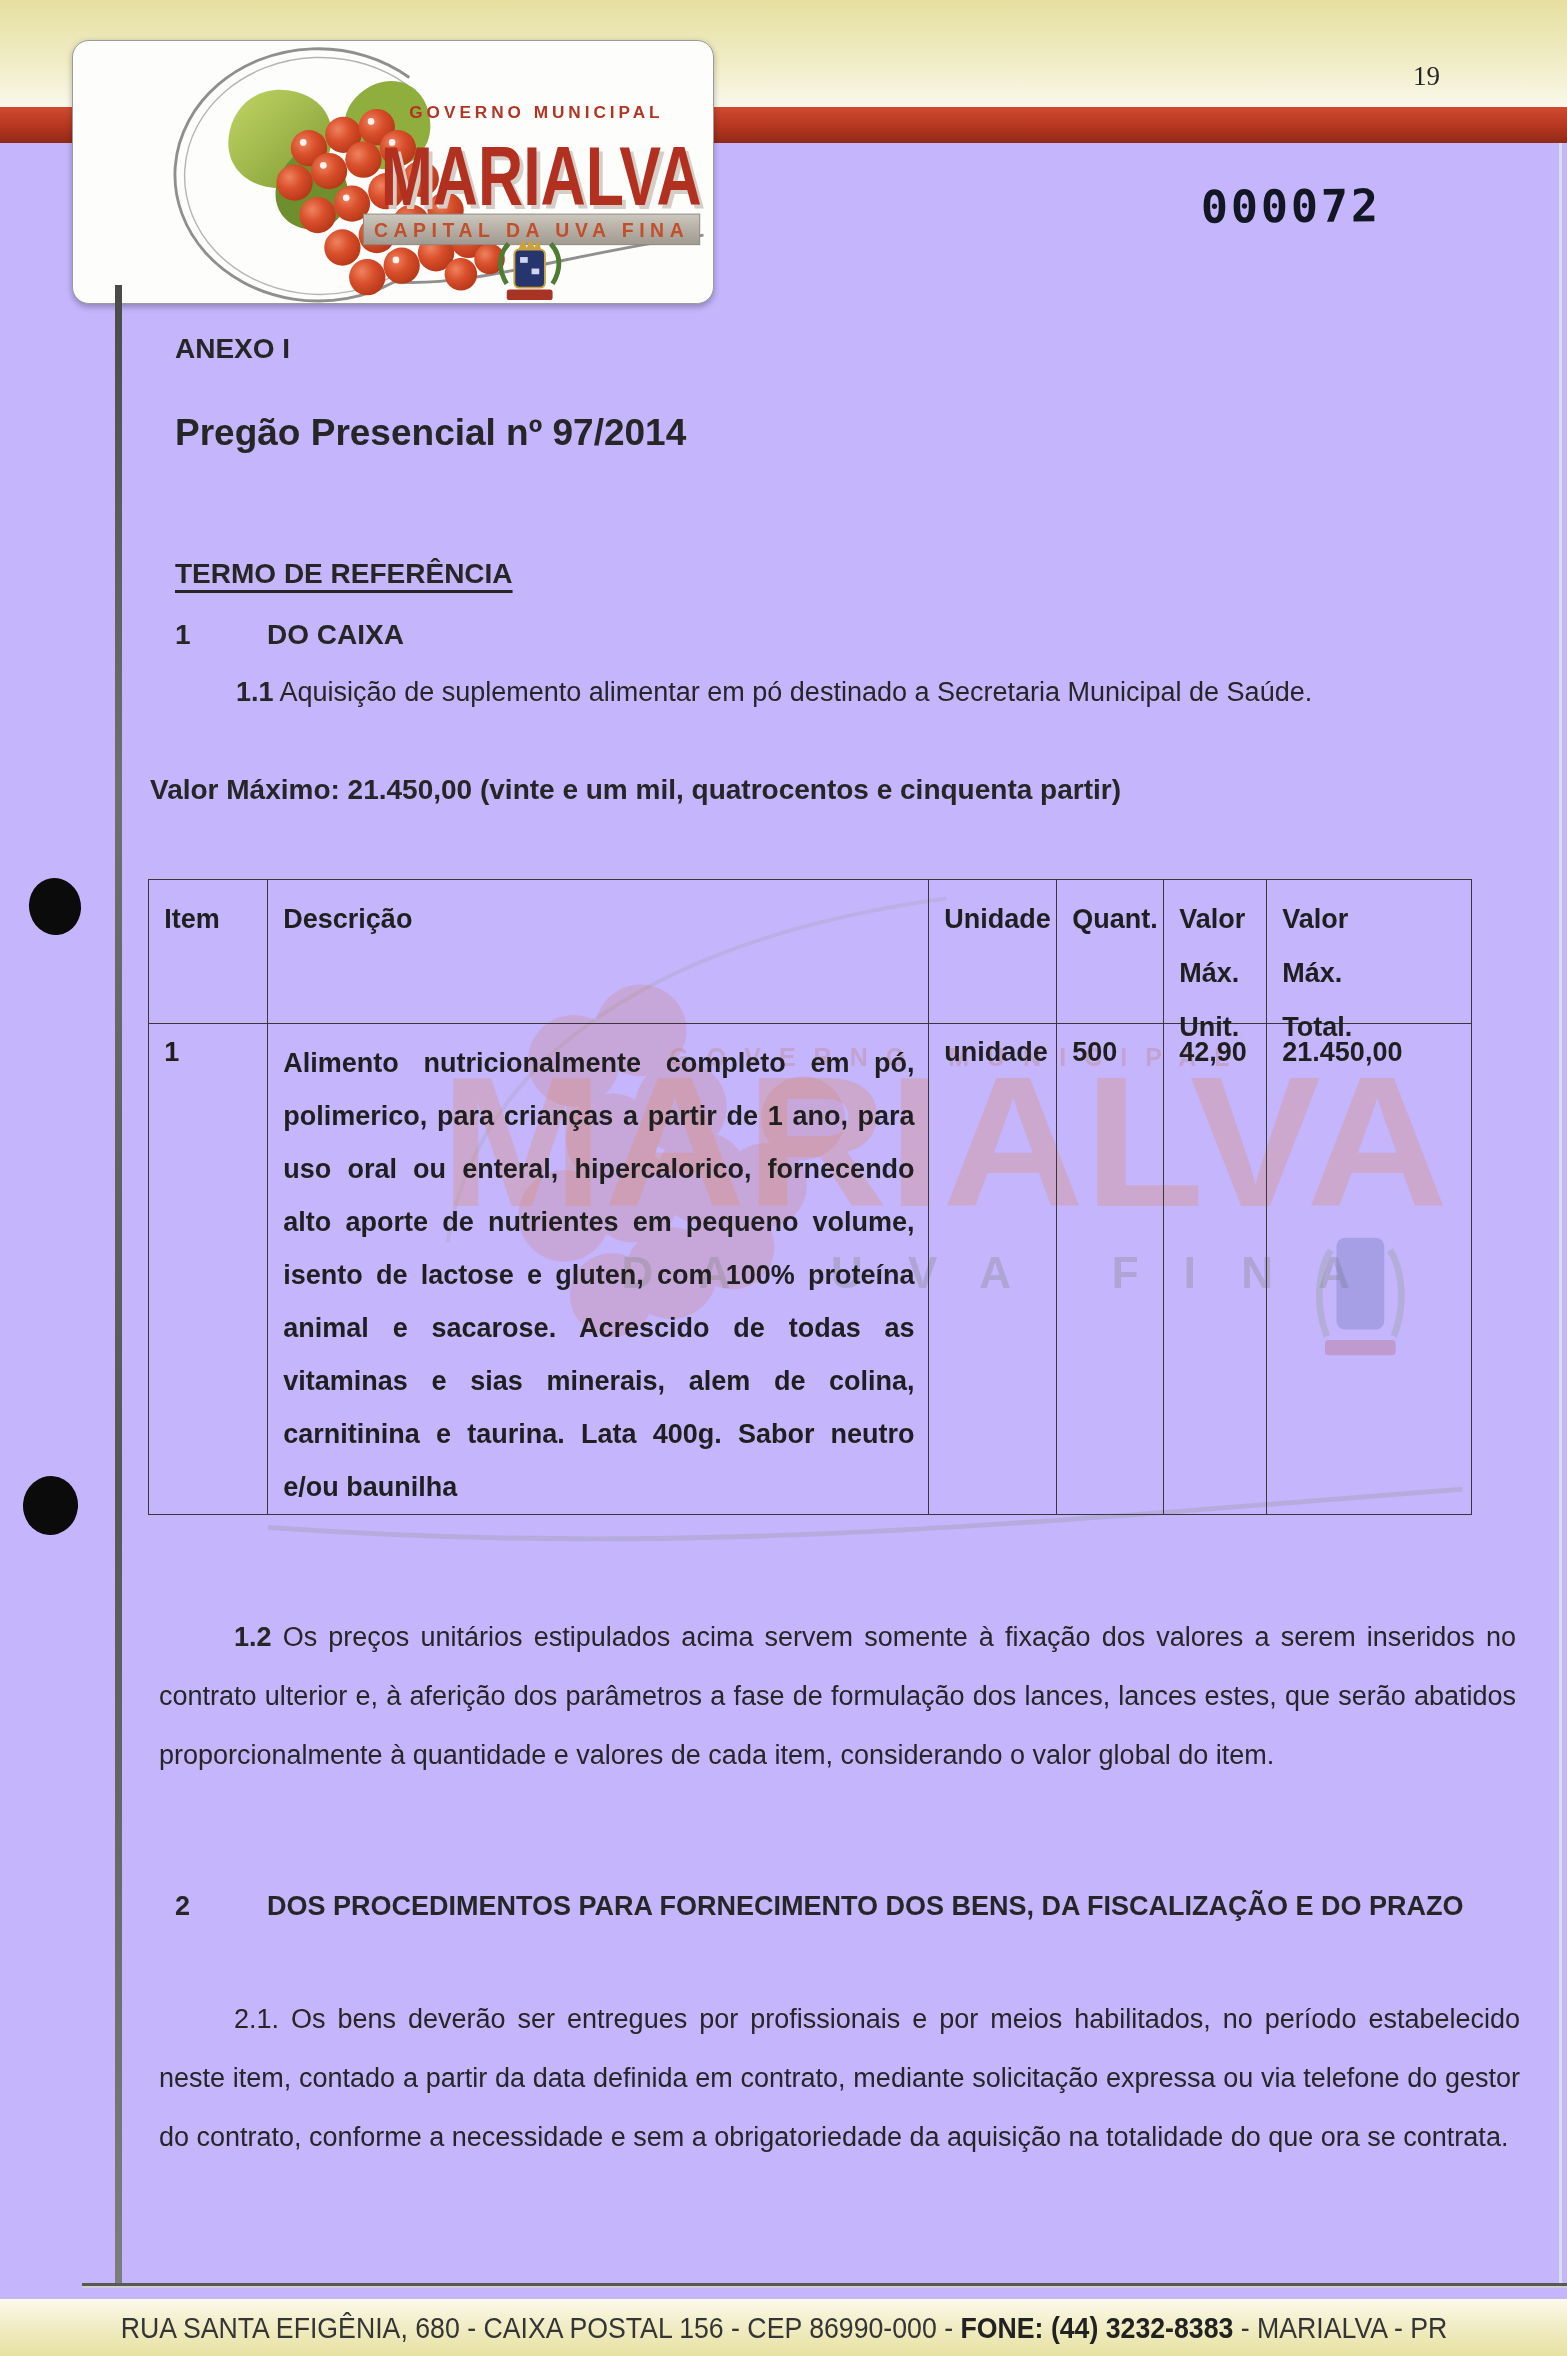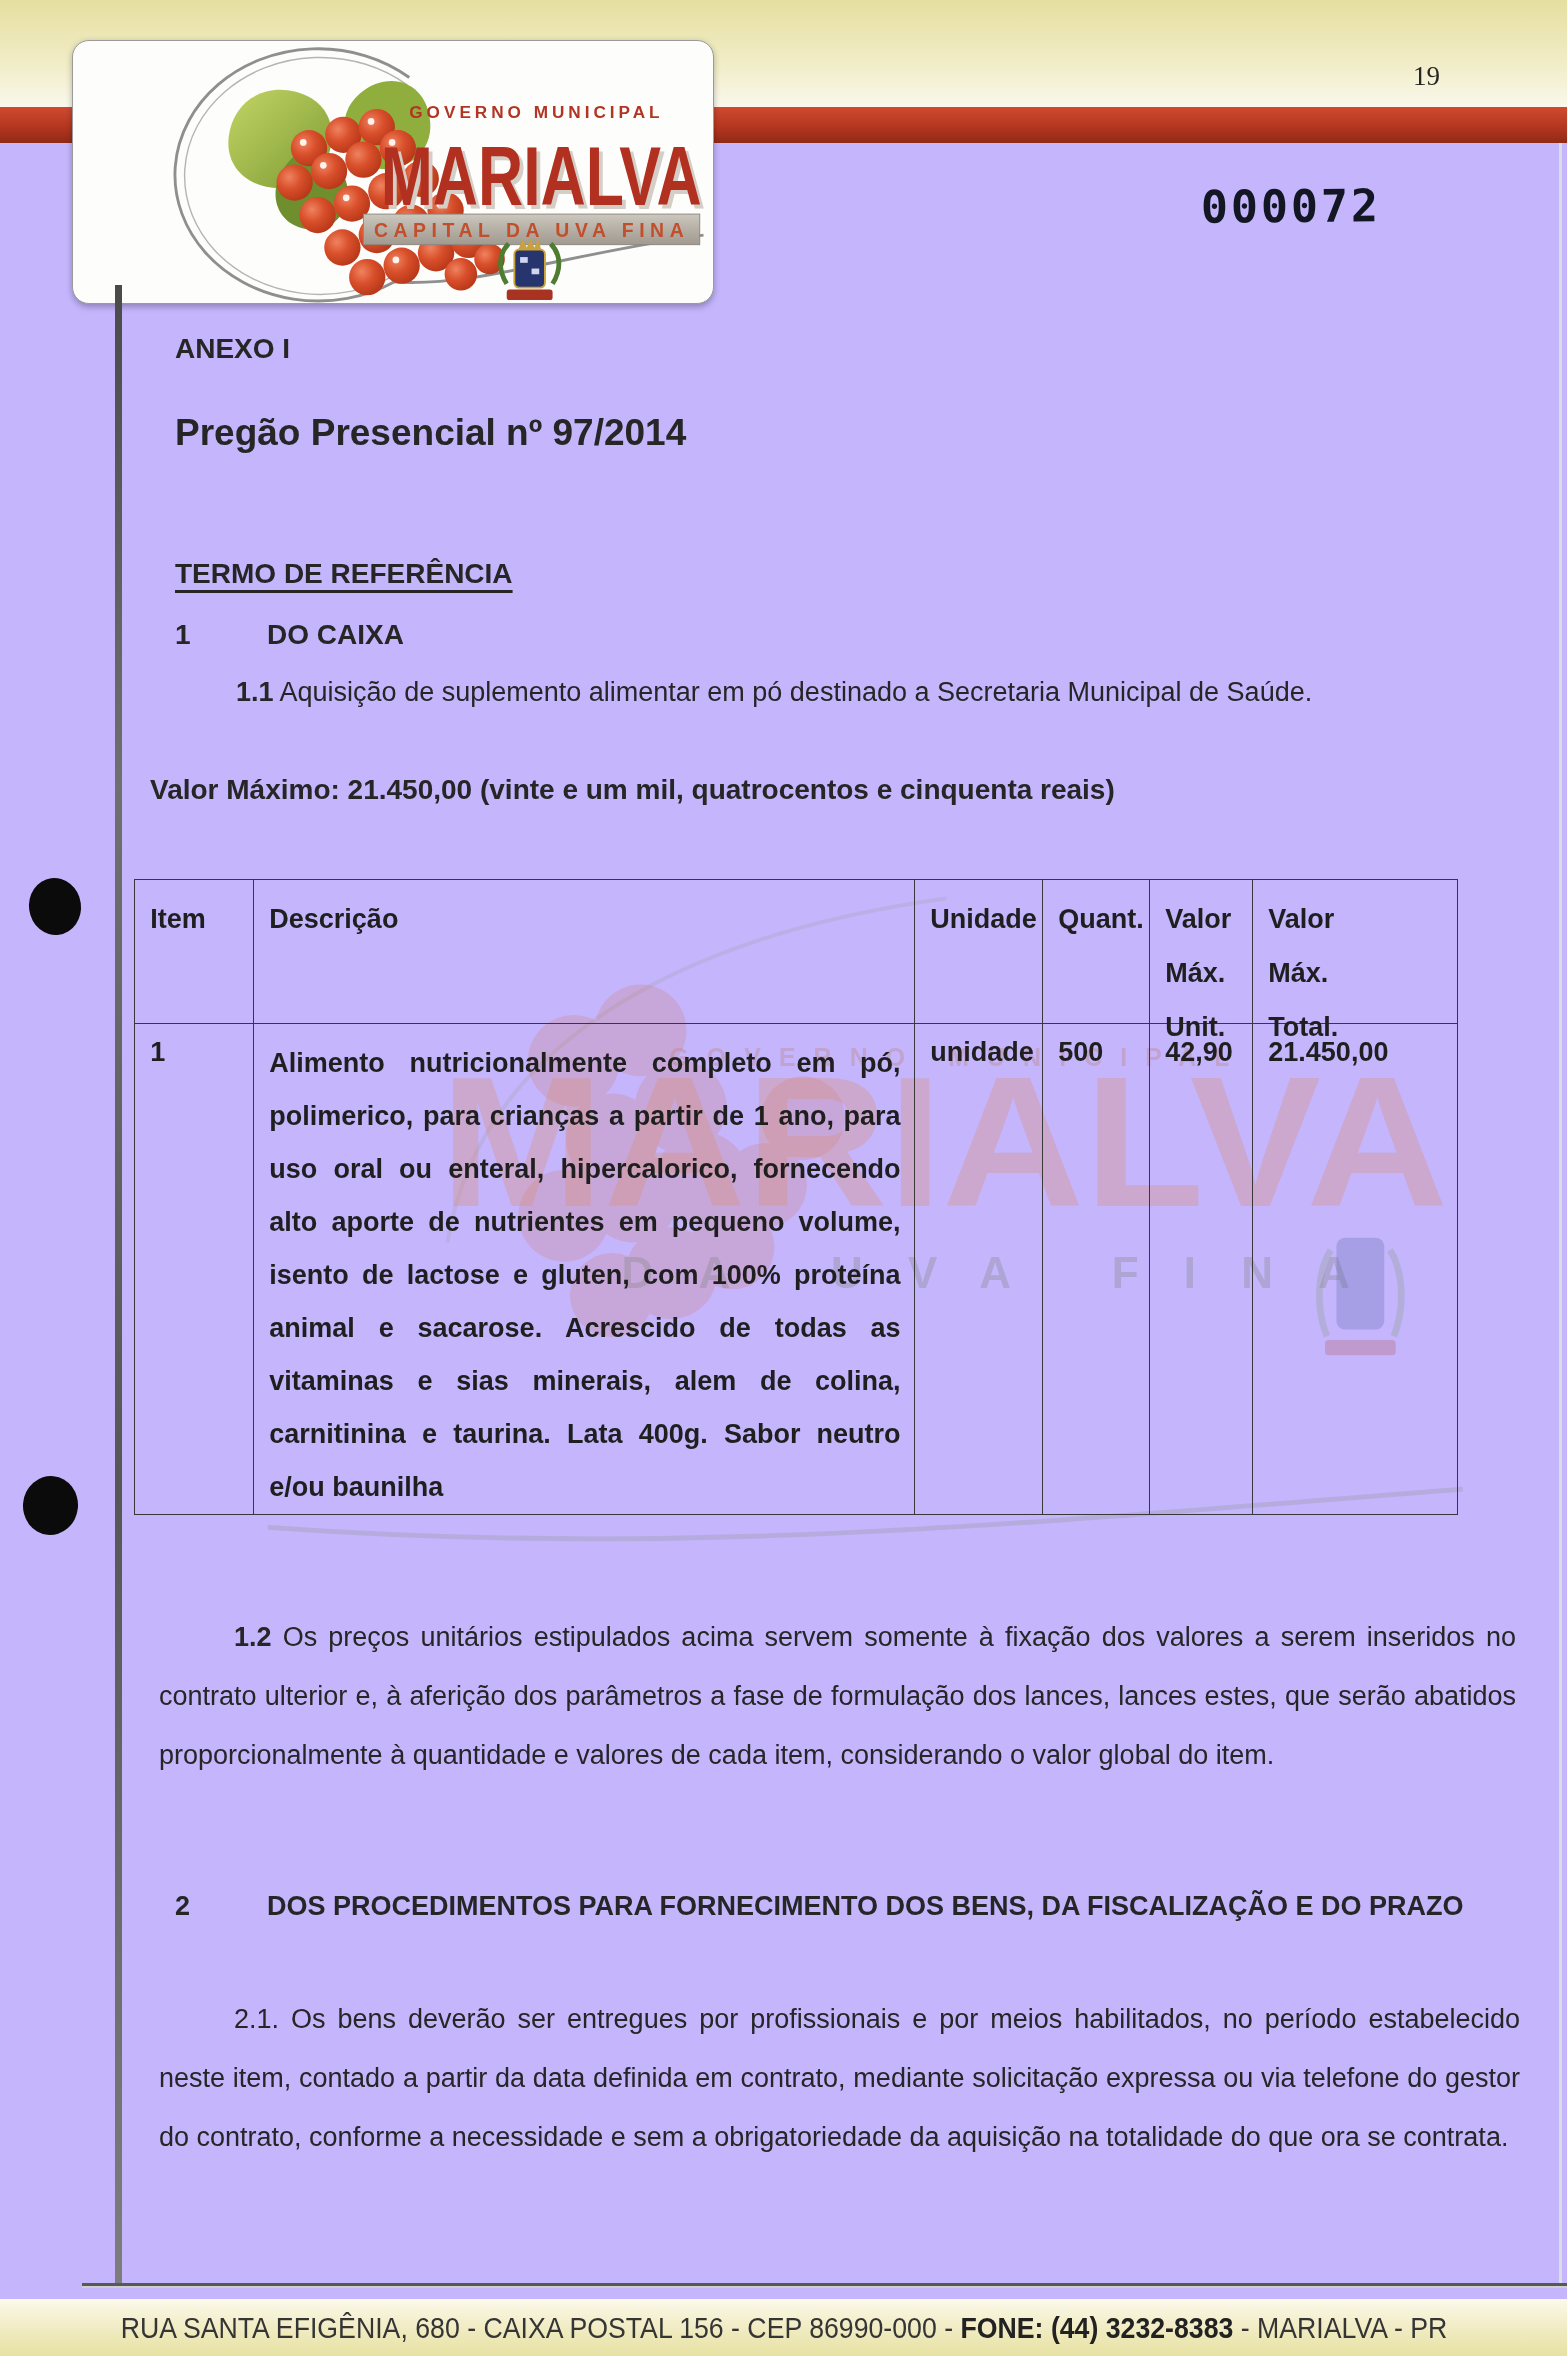--- a/index.html
+++ b/index.html
@@ -43,21 +43,21 @@
   .clause-1-1    { left:236px; top:677px; width:1252px; }
   .valor-line    { left:150px; top:774px; font-weight:bold; font-size:28px; }
 
   .para { text-align:justify; line-height:59px;margin-left:36px; }
   .para-1-2 { left:123px; top:1608px; width:1357px; text-indent:75px; }
   .heading-2 { left:175px; top:1875px; width:1311px; font-weight:bold; font-size:27px; line-height:63px; }
   .heading-2 .sec-num { display:inline-block; width:92px; }
   .para-2-1 { left:123px; top:1990px; width:1361px; text-indent:75px; }
 
   
-  .doc-table { position:absolute; left:134px; top:879px; width:1324px;
+  .doc-table { position:absolute; left:148px; top:879px; width:1324px;
     display:grid; grid-template-columns:119px 661px 128px 107px 103px auto;
     border:1.9px solid #383838; color:#1f1f1f; }
   .cell { border-right:1.9px solid #383838; padding:11.5px 13.4px 0 15.3px; font-size:27px; }
   .cell.last { border-right:none; }
   .hdr { height:144px; border-bottom:1.9px solid #383838; font-weight:bold; line-height:54px; white-space:pre-line; }
   .bod { min-height:473px; font-weight:bold; }
   .desc-cell { text-align:justify; line-height:53px; font-weight:600; padding-top:13.4px; }
   .item-cell, .val-cell { padding-top:13.4px; }
 
   
@@ -199,21 +199,21 @@
   <div class="doc-text termo-title">TERMO DE REFERÊNCIA</div>
 
   <div class="doc-text objeto-line">
     <span class="sec-num">1</span><span>DO CAIXA</span>
   </div>
 
   <div class="doc-text clause-1-1">
     <span class="b">1.1</span><span> Aquisição de suplemento alimentar em pó destinado a Secretaria Municipal de Saúde.</span>
   </div>
 
-  <div class="doc-text valor-line">Valor Máximo: 21.450,00 (vinte e um mil, quatrocentos e cinquenta reais)</div>
+  <div class="doc-text valor-line">Valor Máximo: 21.450,00 (vinte e um mil, quatrocentos e cinquenta partir)</div>
 
   <div class="doc-table">
     <div class="cell hdr">Item</div>
     <div class="cell hdr">Descrição</div>
     <div class="cell hdr">Unidade</div>
     <div class="cell hdr">Quant.</div>
     <div class="cell hdr">Valor
 Máx.
 Unit.</div>
     <div class="cell hdr last">Valor

